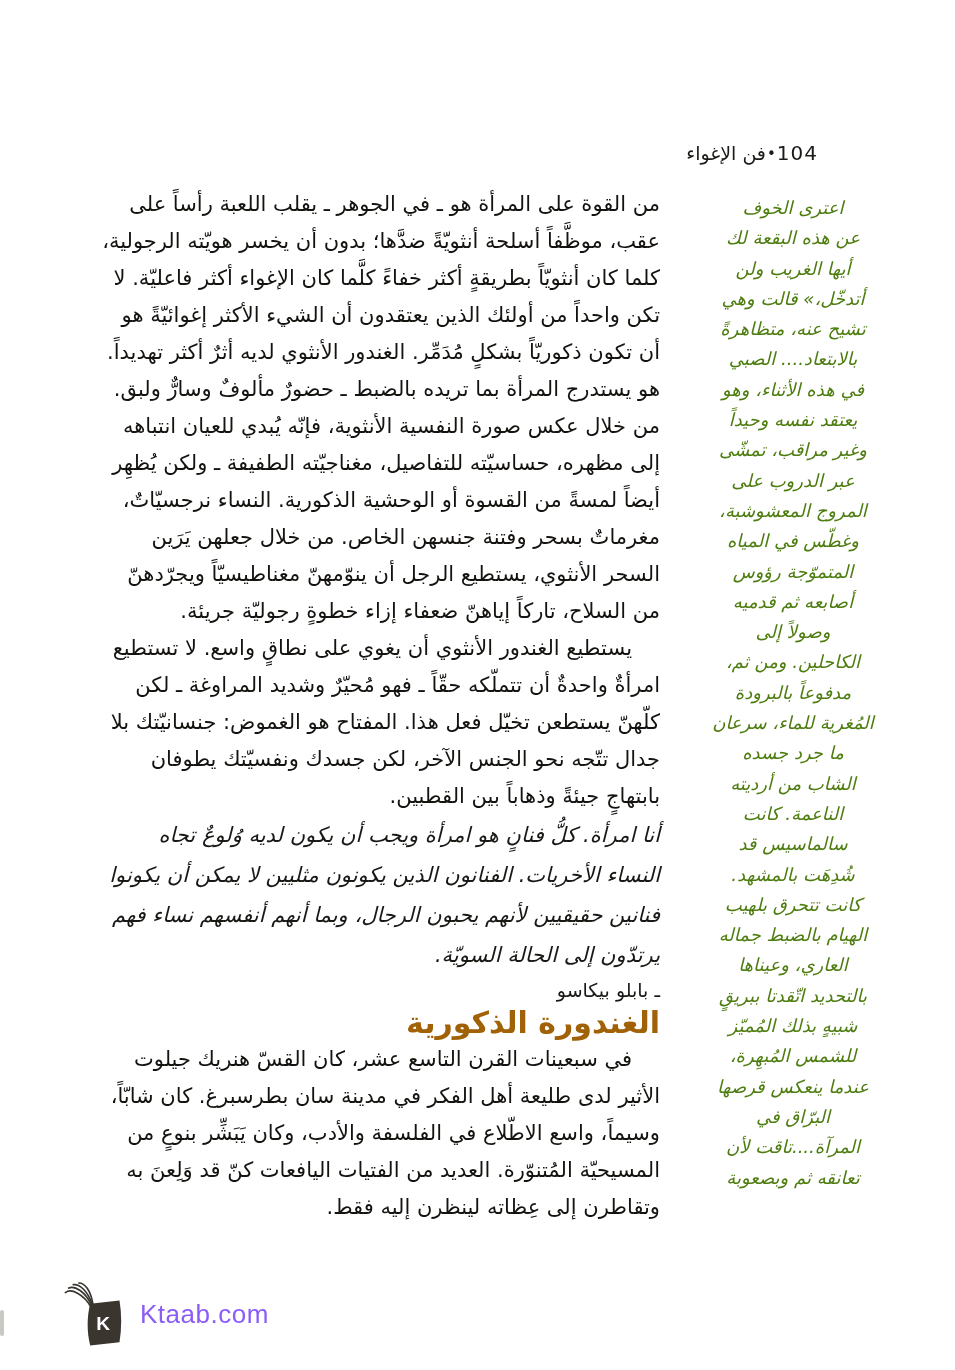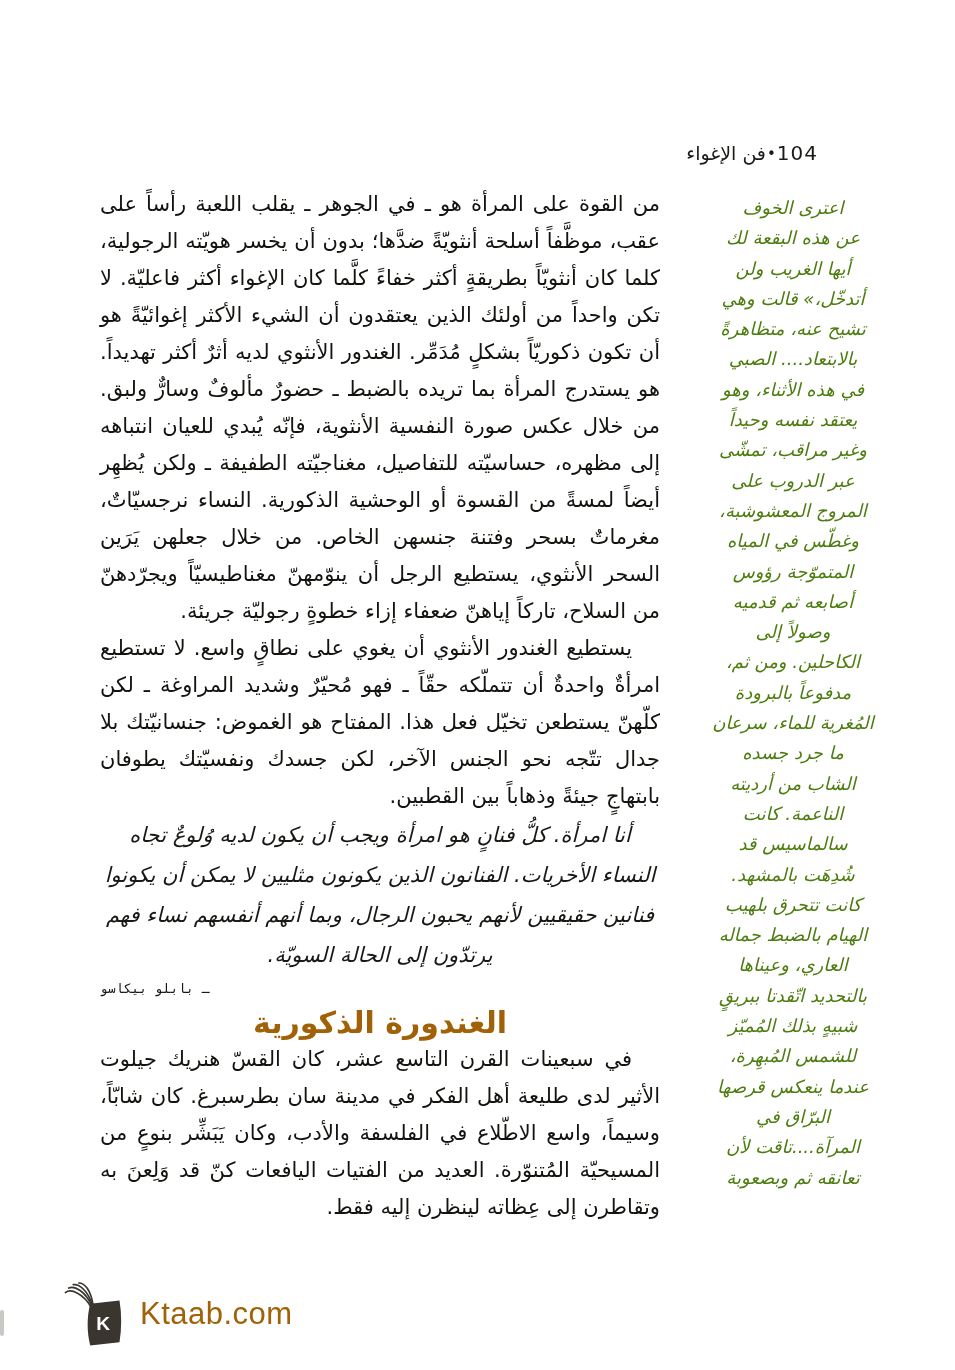--- a/index.html
+++ b/index.html
@@ -18,36 +18,35 @@
   }
   .running-header .bullet{font-size:15px;line-height:1;position:relative;top:1px;}
   .running-header .pagenum{font-size:20px;letter-spacing:1px;text-align:right;}
 
   
   .main-column{
     position:absolute;left:100px;top:186px;width:560px;
     direction:rtl;text-align:justify;
     font-size:21px;line-height:37px;color:#15130f;
   }
-  .main-column p{margin:0;}
+  .main-column p{margin:0;text-align:right;}
   .para-indent{text-indent:28px;}
 
   
   .quote-block{
     margin:34px 15px 0 25px;
     text-align:center;
     font-style:italic;
     font-size:21px;line-height:40px;color:#1a1815;
   }
   .quote-attribution{
     margin:6px 0 0 0;
     text-align:left;
-    font-size:13px;line-height:30px;color:#1a1815;
+    font-size:19px;line-height:30px;color:#1a1815;
     text-indent:0;
-    font-family:Liberation Mono, monospace;
   }
 
   .section-heading{
     margin:47px 0 0 0;
     text-align:center;
     font-weight:bold;
     font-size:30px;line-height:36px;color:#a16207;
     text-indent:0;
   }
   .after-heading{margin-top:26px;}
@@ -61,21 +60,21 @@
   }
 
   
   .footer{
     position:absolute;left:62px;top:1280px;height:68px;
     display:flex;align-items:center;gap:16px;
   }
   .logo-icon{width:62px;height:66px;display:block;}
   .brand-text{
     font-family:"Liberation Sans",sans-serif;
-    font-size:31px;color:#a16207;letter-spacing:0.5px;
+    font-size:26px;color:#8b5cf6;letter-spacing:0.5px;
   }
   .edge-artifact{
     position:absolute;left:0;top:1310px;width:4px;height:26px;
     background:#c9c8c5;border-radius:2px;
   }
 </style>
 </head>
 <body>
 
 <div class="page">

